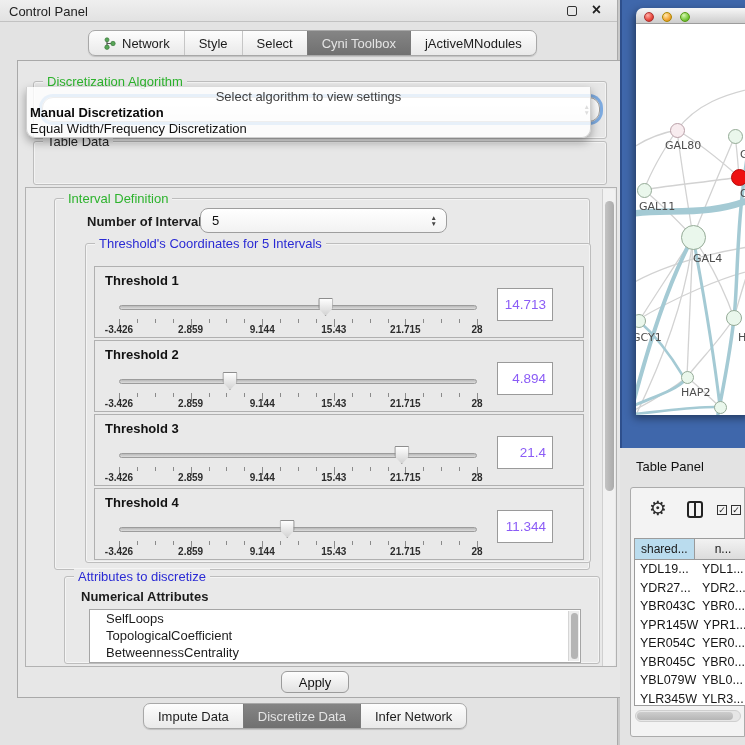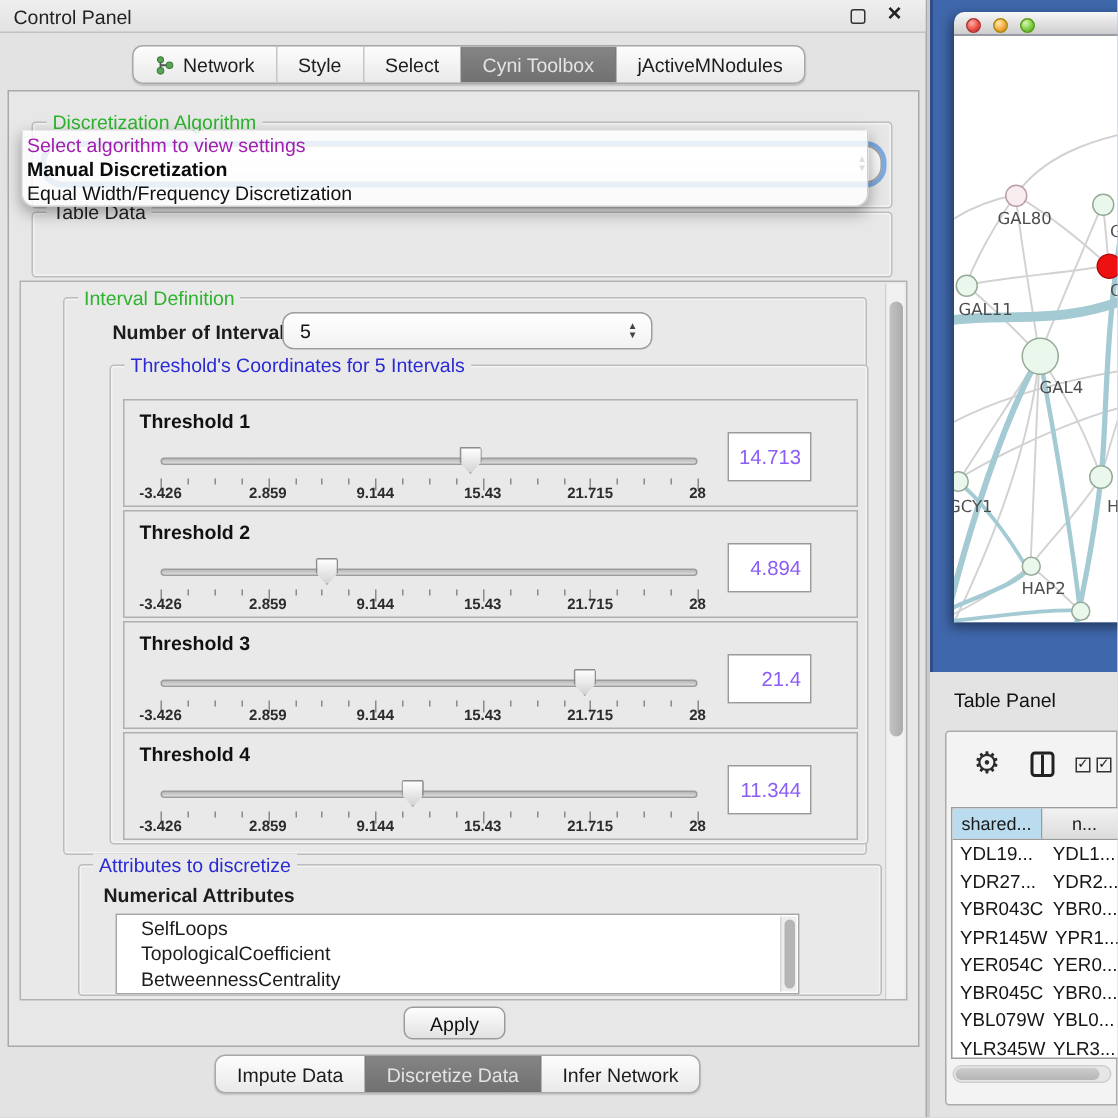--- a/index.html
+++ b/index.html
@@ -15,38 +15,38 @@
   .close-icon { position:absolute; right:16px; top:1px; font-size:16px; font-weight:900; color:#222; cursor:default; }
 
   
   .seg-group { position:absolute; height:26px; display:flex; border:1px solid #a8a8a8; border-radius:7px; overflow:hidden; box-shadow:0 1px 1px rgba(0,0,0,0.15); background:linear-gradient(#fdfdfd,#e9e9e9); }
   .seg { height:100%; display:flex; align-items:center; justify-content:center; font-size:13px; color:#1c1c1c; padding:0 14px; position:relative; white-space:nowrap; }
   .seg + .seg { border-left:1px solid #c6c6c6; }
   .seg.dark { background:linear-gradient(#858585,#707070); color:#e4e4e4; border-left:1px solid #7a7a7a; }
   .seg.dark + .seg { border-left:1px solid #7a7a7a; }
   .net-tab-icon { width:13px; height:13px; margin-right:6px; }
 
-  .cp-main { position:absolute; left:5px; top:60px; width:608px; height:638px; background:#e7e7e7; border:1px solid #a9a9a9; border-radius:0; }
+  .cp-main { position:absolute; left:17px; top:60px; width:608px; height:638px; background:#e7e7e7; border:1px solid #a9a9a9; border-radius:0; }
 
   
   .group { position:absolute; border:1px solid #bdbdbd; border-radius:3px; box-shadow:inset 0 0 0 1px rgba(255,255,255,0.5); }
   .group-legend { position:absolute; top:-8px; left:9px; padding:0 4px; background:#e7e7e7; font-size:13px; line-height:15px; white-space:nowrap; }
   .legend-green { color:#2db32d; }
   .legend-blue { color:#2a2ad4; }
   .legend-dark { color:#222; }
 
   
   .combo { position:absolute; background:linear-gradient(#ffffff,#f2f2f2); border:1px solid #9e9e9e; border-radius:11px; font-size:13px; display:flex; align-items:center; padding:0 26px 0 11px; color:#111; }
   .combo .steppers { position:absolute; right:9px; top:50%; transform:translateY(-50%); display:flex; flex-direction:column; line-height:6px; font-size:6.5px; color:#444; text-align:center; }
   .combo.focused { box-shadow:0 0 0 3px rgba(90,150,220,0.75); }
 
   
   .algo-popup { position:absolute; left:8px; top:26px; width:565px; height:51px; background:rgba(255,255,255,0.82); border:1px solid #cfcfcf; border-top:none; border-radius:0 0 9px 9px; box-shadow:0 4px 10px rgba(0,0,0,0.35); z-index:30; }
   .popup-item { position:absolute; left:0; width:100%; font-size:13px; padding:0 3px; white-space:nowrap; }
-  .popup-placeholder { top:2px; color:#a21caf; }
+  .popup-placeholder { top:2px; text-align:center; color:#404040; }
   .popup-sel { top:18px; font-weight:bold; color:#0a0a0a; }
   .popup-opt { top:34px; color:#111; }
 
   
   .scrollpane { position:absolute; left:7px; top:126px; width:592px; height:480px; background:#e9e9e9; border:1px solid #b2b2b2; }
   .vscroll { position:absolute; right:1px; top:1px; width:13px; height:477px; background:#f1f1f1; border-left:1px solid #d0d0d0; border-radius:0 2px 2px 0; }
   .vscroll-thumb { position:absolute; left:1.5px; top:12px; width:9px; height:290px; background:linear-gradient(90deg,#c3c3c3,#ababab); border-radius:5px; }
 
   
   .th-block { position:relative; width:490px; height:72px; background:#e9e9e9; border:1px solid #b0b0b0; margin-bottom:2px; }
@@ -55,21 +55,21 @@
   .th-track { position:absolute; left:0; right:0; top:8px; height:5px; background:linear-gradient(#b9b9b9,#dcdcdc); border:1px solid #9c9c9c; border-radius:3px; }
   .th-thumb { position:absolute; top:1px; width:15px; height:18px; transform:translateX(-50%); background:linear-gradient(#fefefe,#d3d3d3); border:1px solid #8d8d8d; clip-path:polygon(6% 0,94% 0,100% 8%,100% 55%,50% 100%,0 55%,0 8%); }
   .th-ticks { position:absolute; left:24px; top:52px; width:358px; height:9px; }
   .tick { position:absolute; top:0; width:1px; height:4px; background:#8a8a8a; }
   .tick.major { height:8px; }
   .th-axis { position:absolute; left:24px; top:57px; width:358px; height:12px; }
   .axis-label { position:absolute; top:0; transform:translateX(-50%); font-size:10px; font-weight:bold; color:#2c2c2c; white-space:nowrap; }
   .th-value { position:absolute; left:402px; top:21px; width:56px; height:33px; background:#fff; border:1px solid #9a9a9a; font-size:13.5px; color:#8b5cf6; display:flex; align-items:center; justify-content:flex-end; padding-right:6px; }
 
   
-  .attr-list { position:absolute; left:24px; top:32px; width:456px; height:54px; background:#fff; border:1px solid #a5a5a5; overflow:hidden; font-size:13px; }
+  .attr-list { position:absolute; left:24px; top:32px; width:492px; height:54px; background:#fff; border:1px solid #a5a5a5; overflow:hidden; font-size:13px; }
   .attr-item { padding:0 0 0 16px; height:17px; line-height:17px; white-space:nowrap; }
   .attr-vscroll { position:absolute; right:1px; top:1px; width:11px; height:50px; background:#ededed; border-left:1px solid #d5d5d5; }
   .attr-thumb { position:absolute; left:1.5px; top:2px; width:7px; height:46px; background:#b5b5b5; border-radius:4px; }
 
   .apply-btn { position:absolute; left:263px; top:610px; width:68px; height:22px; background:linear-gradient(#fdfdfd,#e2e2e2); border:1px solid #9b9b9b; border-radius:6px; font-size:13px; color:#111; display:flex; align-items:center; justify-content:center; }
 
   
   .right-region { position:absolute; left:620px; top:0; width:125px; height:745px; background:#e3e3e3; }
   .net-bg { position:absolute; left:0; top:0; width:125px; height:448px; background:#3f67ab; border-left:2px solid #2e4f8c; }
   .net-window { position:absolute; left:14px; top:8px; width:115px; height:407px; border-radius:7px 0 0 0; box-shadow:-2px 3px 8px rgba(0,0,0,0.45); overflow:hidden; }

